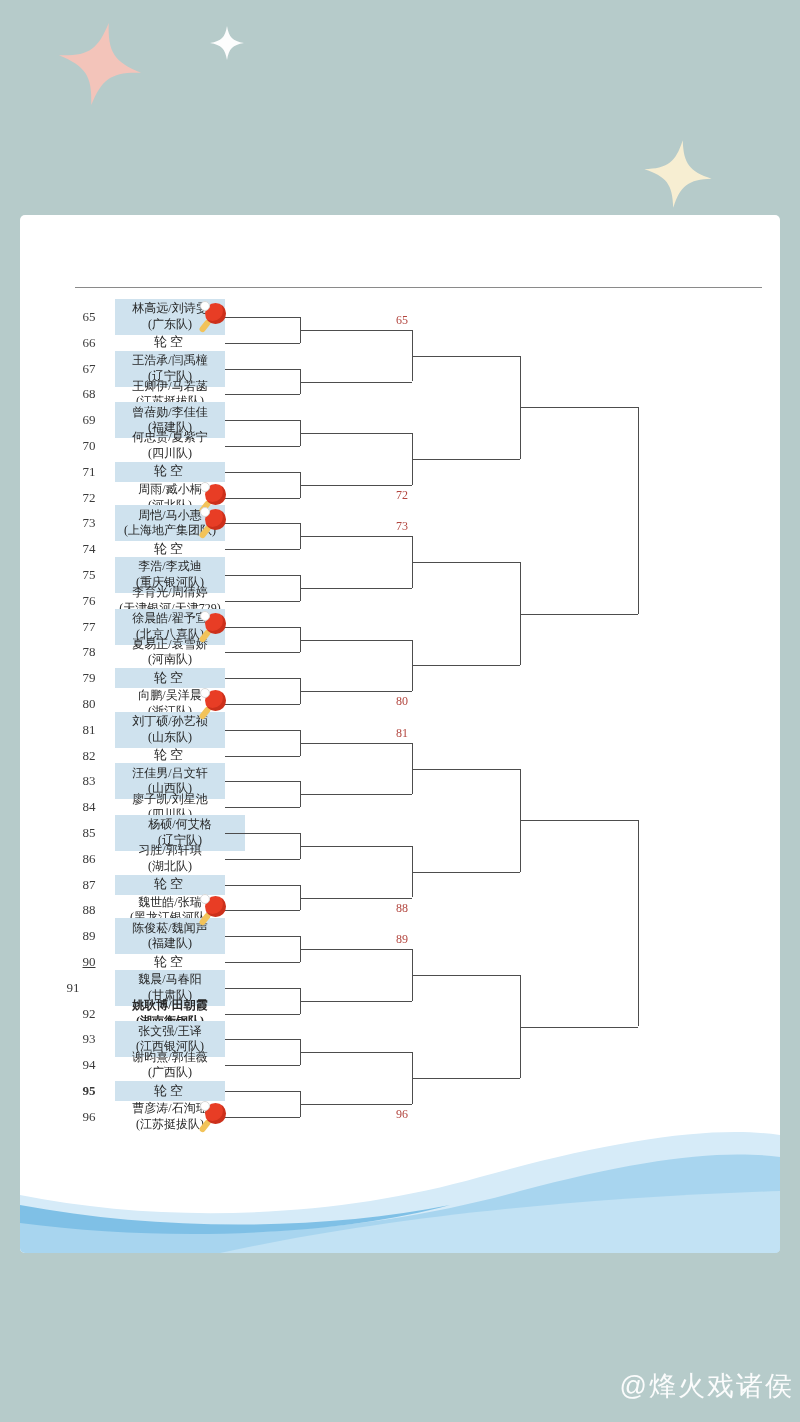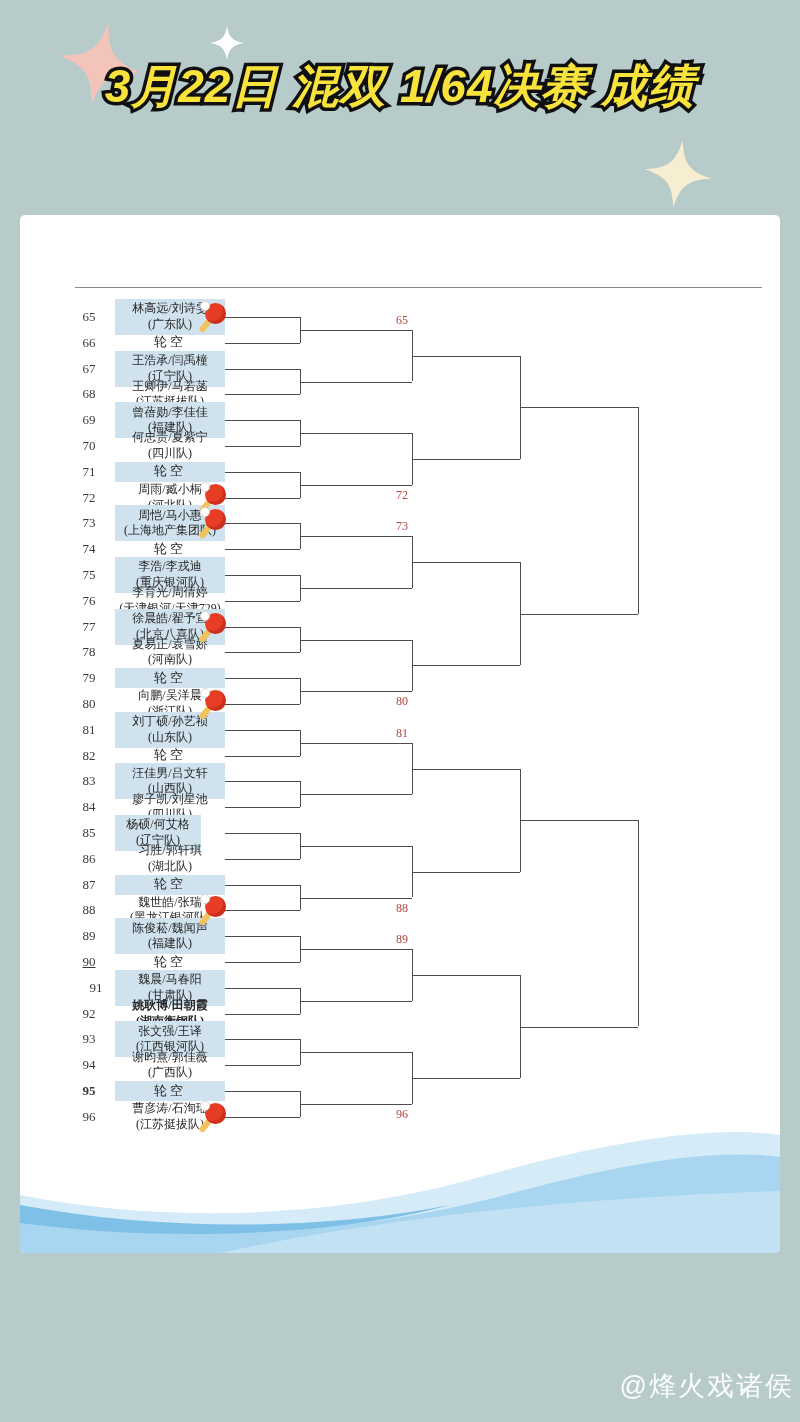--- a/index.html
+++ b/index.html
@@ -70,21 +70,20 @@
   <path d="M50 0 C56 34 66 44 100 50 C66 56 56 66 50 100 C44 66 34 56 0 50 C34 44 44 34 50 0 Z" fill="#f3c4ba"></path>
 </svg>
 <svg class="sparkle" style="left:210px;top:26px;width:34px;height:34px;" viewBox="0 0 100 100">
   <path d="M50 0 C56 34 66 44 100 50 C66 56 56 66 50 100 C44 66 34 56 0 50 C34 44 44 34 50 0 Z" fill="#fdfdfd"></path>
 </svg>
 <svg class="sparkle" style="left:644px;top:140px;width:68px;height:68px;transform:rotate(8deg);" viewBox="0 0 100 100">
   <path d="M50 0 C56 34 66 44 100 50 C66 56 56 66 50 100 C44 66 34 56 0 50 C34 44 44 34 50 0 Z" fill="#f7eed2"></path>
 </svg>
 
 <div class="title-block">
-  <div class="title-line">3月22日 混双 1/64决赛 成绩</div>
 </div>
 
 <div class="card">
   <div class="heading-rule"></div>
   <div id="bracket">
       <div class="num" style="left: 52px; top: 94px; width: 34px;">65</div>
       <div class="box blue" style="left: 95px; top: 84px; width: 110px; height: 36px;">
         <div class="nm">林高远/刘诗雯</div>
         <div class="tm">(广东队)</div>
       </div>
@@ -207,21 +206,21 @@
         <div class="tm">(山西队)</div>
       </div>
       <div class="line" style="left: 205px; top: 566.4px; width: 75px; border-top: 1px solid rgb(77, 77, 77);"></div>
       <div class="num" style="left: 52px; top: 584.2px; width: 34px;">84</div>
       <div class="box" style="left: 95px; top: 574.2px; width: 110px; height: 36px;">
         <div class="nm">廖子凯/刘星池</div>
         <div class="tm">(四川队)</div>
       </div>
       <div class="line" style="left: 205px; top: 592.2px; width: 75px; border-top: 1px solid rgb(77, 77, 77);"></div>
       <div class="num" style="left: 52px; top: 610px; width: 34px;">85</div>
-      <div class="box blue" style="left: 95px; top: 600px; width: 86px; height: 36px;">
+      <div class="box blue" style="left: 95px; top: 600px; width: 130px; height: 36px;">
         <div class="nm">杨硕/何艾格</div>
         <div class="tm">(辽宁队)</div>
       </div>
       <div class="line" style="left: 205px; top: 618px; width: 75px; border-top: 1px solid rgb(77, 77, 77);"></div>
       <div class="num" style="left: 52px; top: 635.8px; width: 34px;">86</div>
       <div class="box" style="left: 95px; top: 625.8px; width: 110px; height: 36px;">
         <div class="nm">习胜/郭轩琪</div>
         <div class="tm">(湖北队)</div>
       </div>
       <div class="line" style="left: 205px; top: 643.8px; width: 75px; border-top: 1px solid rgb(77, 77, 77);"></div>
@@ -241,21 +240,21 @@
       <div class="line" style="left: 205px; top: 695.4px; width: 75px; border-top: 1px solid rgb(77, 77, 77);"></div>
       <div class="num" style="left: 52px; top: 713.2px; width: 34px;">89</div>
       <div class="box blue" style="left: 95px; top: 703.2px; width: 110px; height: 36px;">
         <div class="nm">陈俊菘/魏闻声</div>
         <div class="tm">(福建队)</div>
       </div>
       <div class="line" style="left: 205px; top: 721.2px; width: 75px; border-top: 1px solid rgb(77, 77, 77);"></div>
       <div class="num" style="left: 52px; top: 739px; width: 34px; text-decoration: underline;">90</div>
       <div class="box bye" style="left: 95px; top: 737px; width: 110px; height: 20px;">轮空</div>
       <div class="line" style="left: 205px; top: 747px; width: 75px; border-top: 1px solid rgb(77, 77, 77);"></div>
-      <div class="num" style="left: 59px; top: 764.8px; width: 34px; text-align: center;">91</div>
+      <div class="num" style="left: 36px; top: 764.8px; width: 34px; text-align: center;">91</div>
       <div class="box blue" style="left: 95px; top: 754.8px; width: 110px; height: 36px;">
         <div class="nm">魏晨/马春阳</div>
         <div class="tm">(甘肃队)</div>
       </div>
       <div class="line" style="left: 205px; top: 772.8px; width: 75px; border-top: 1px solid rgb(77, 77, 77);"></div>
       <div class="num" style="left: 52px; top: 790.6px; width: 34px;">92</div>
       <div class="box" style="left: 95px; top: 780.6px; width: 110px; height: 36px; font-weight: bold;">
         <div class="nm">姚耿博/田朝霞</div>
         <div class="tm">(湖南衡钢队)</div>
       </div>

